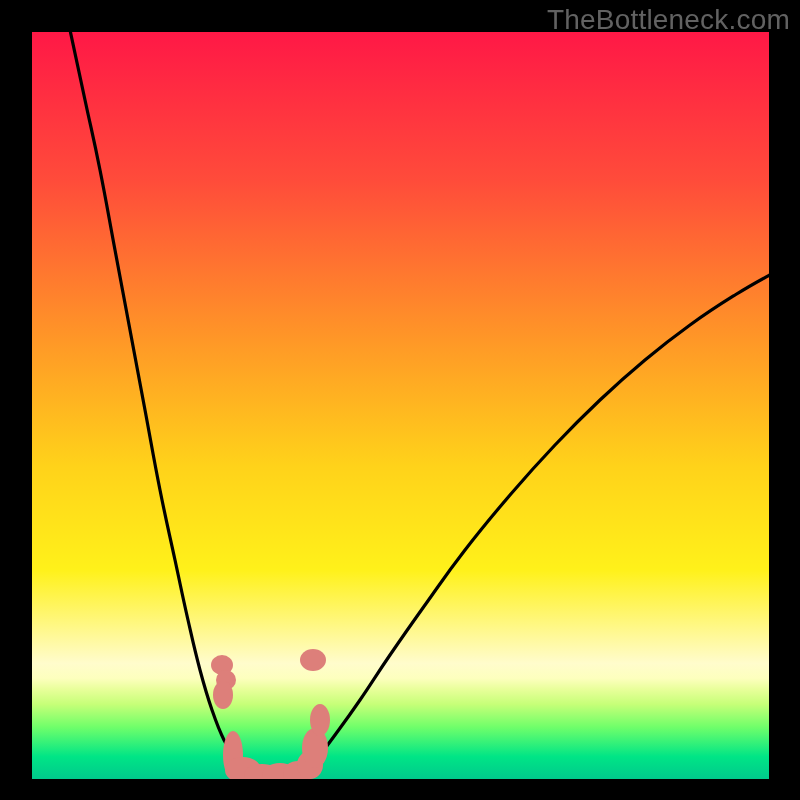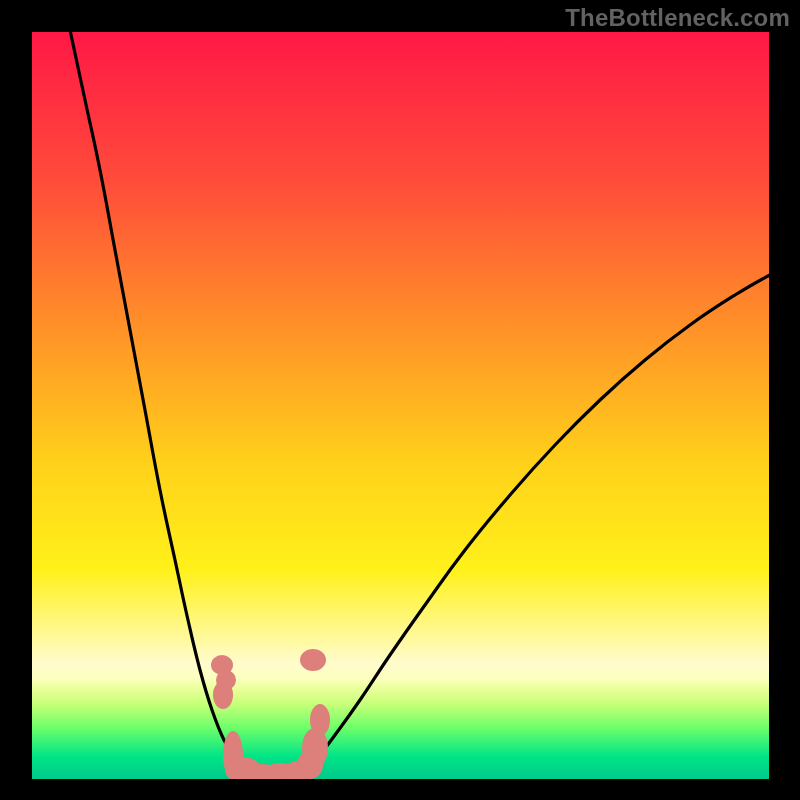--- a/index.html
+++ b/index.html
@@ -14,22 +14,22 @@
   .frame {
     position: absolute;
     inset: 0;
     background: #000;
   }
   .watermark {
     position: absolute;
     top: 4px;
     right: 10px;
     color: #626262;
-    font-size: 24px;
-    font-weight: 700;
+    font-size: 28px;
+    font-weight: 400;
     letter-spacing: 0.2px;
     z-index: 40;
   }
   svg {
     position: absolute;
     inset: 0;
     width: 800px;
     height: 800px;
   }
 </style>

